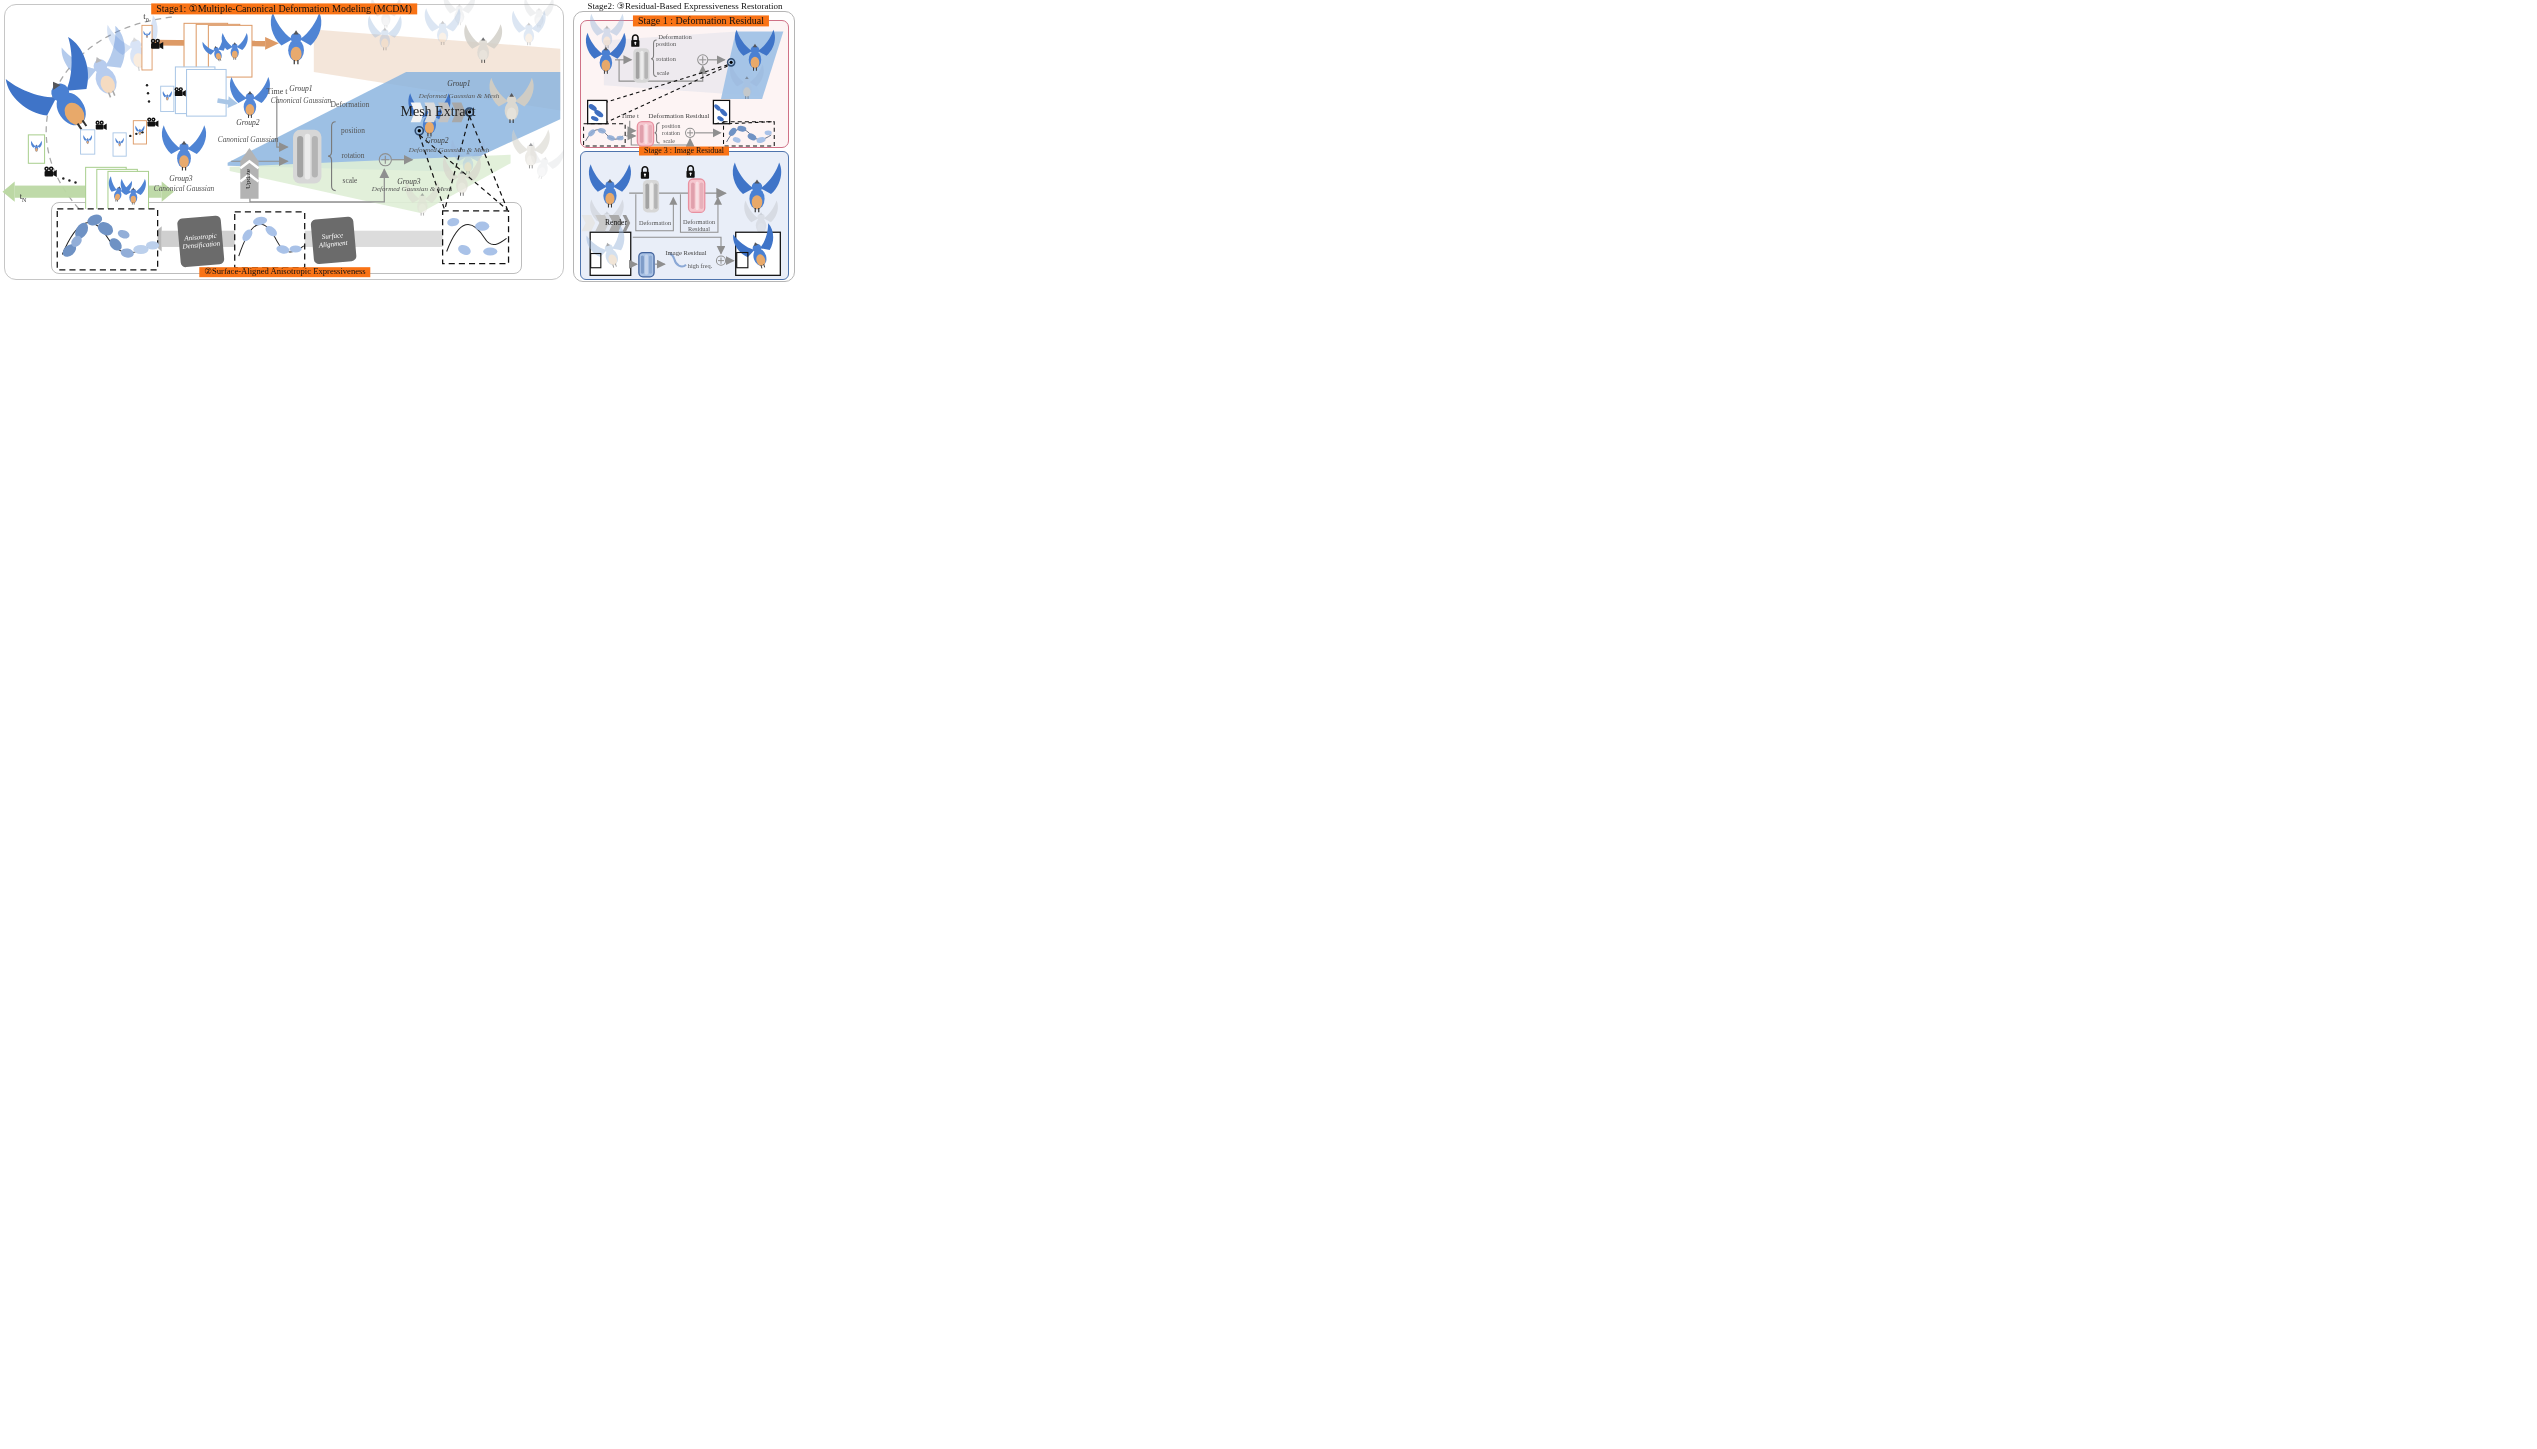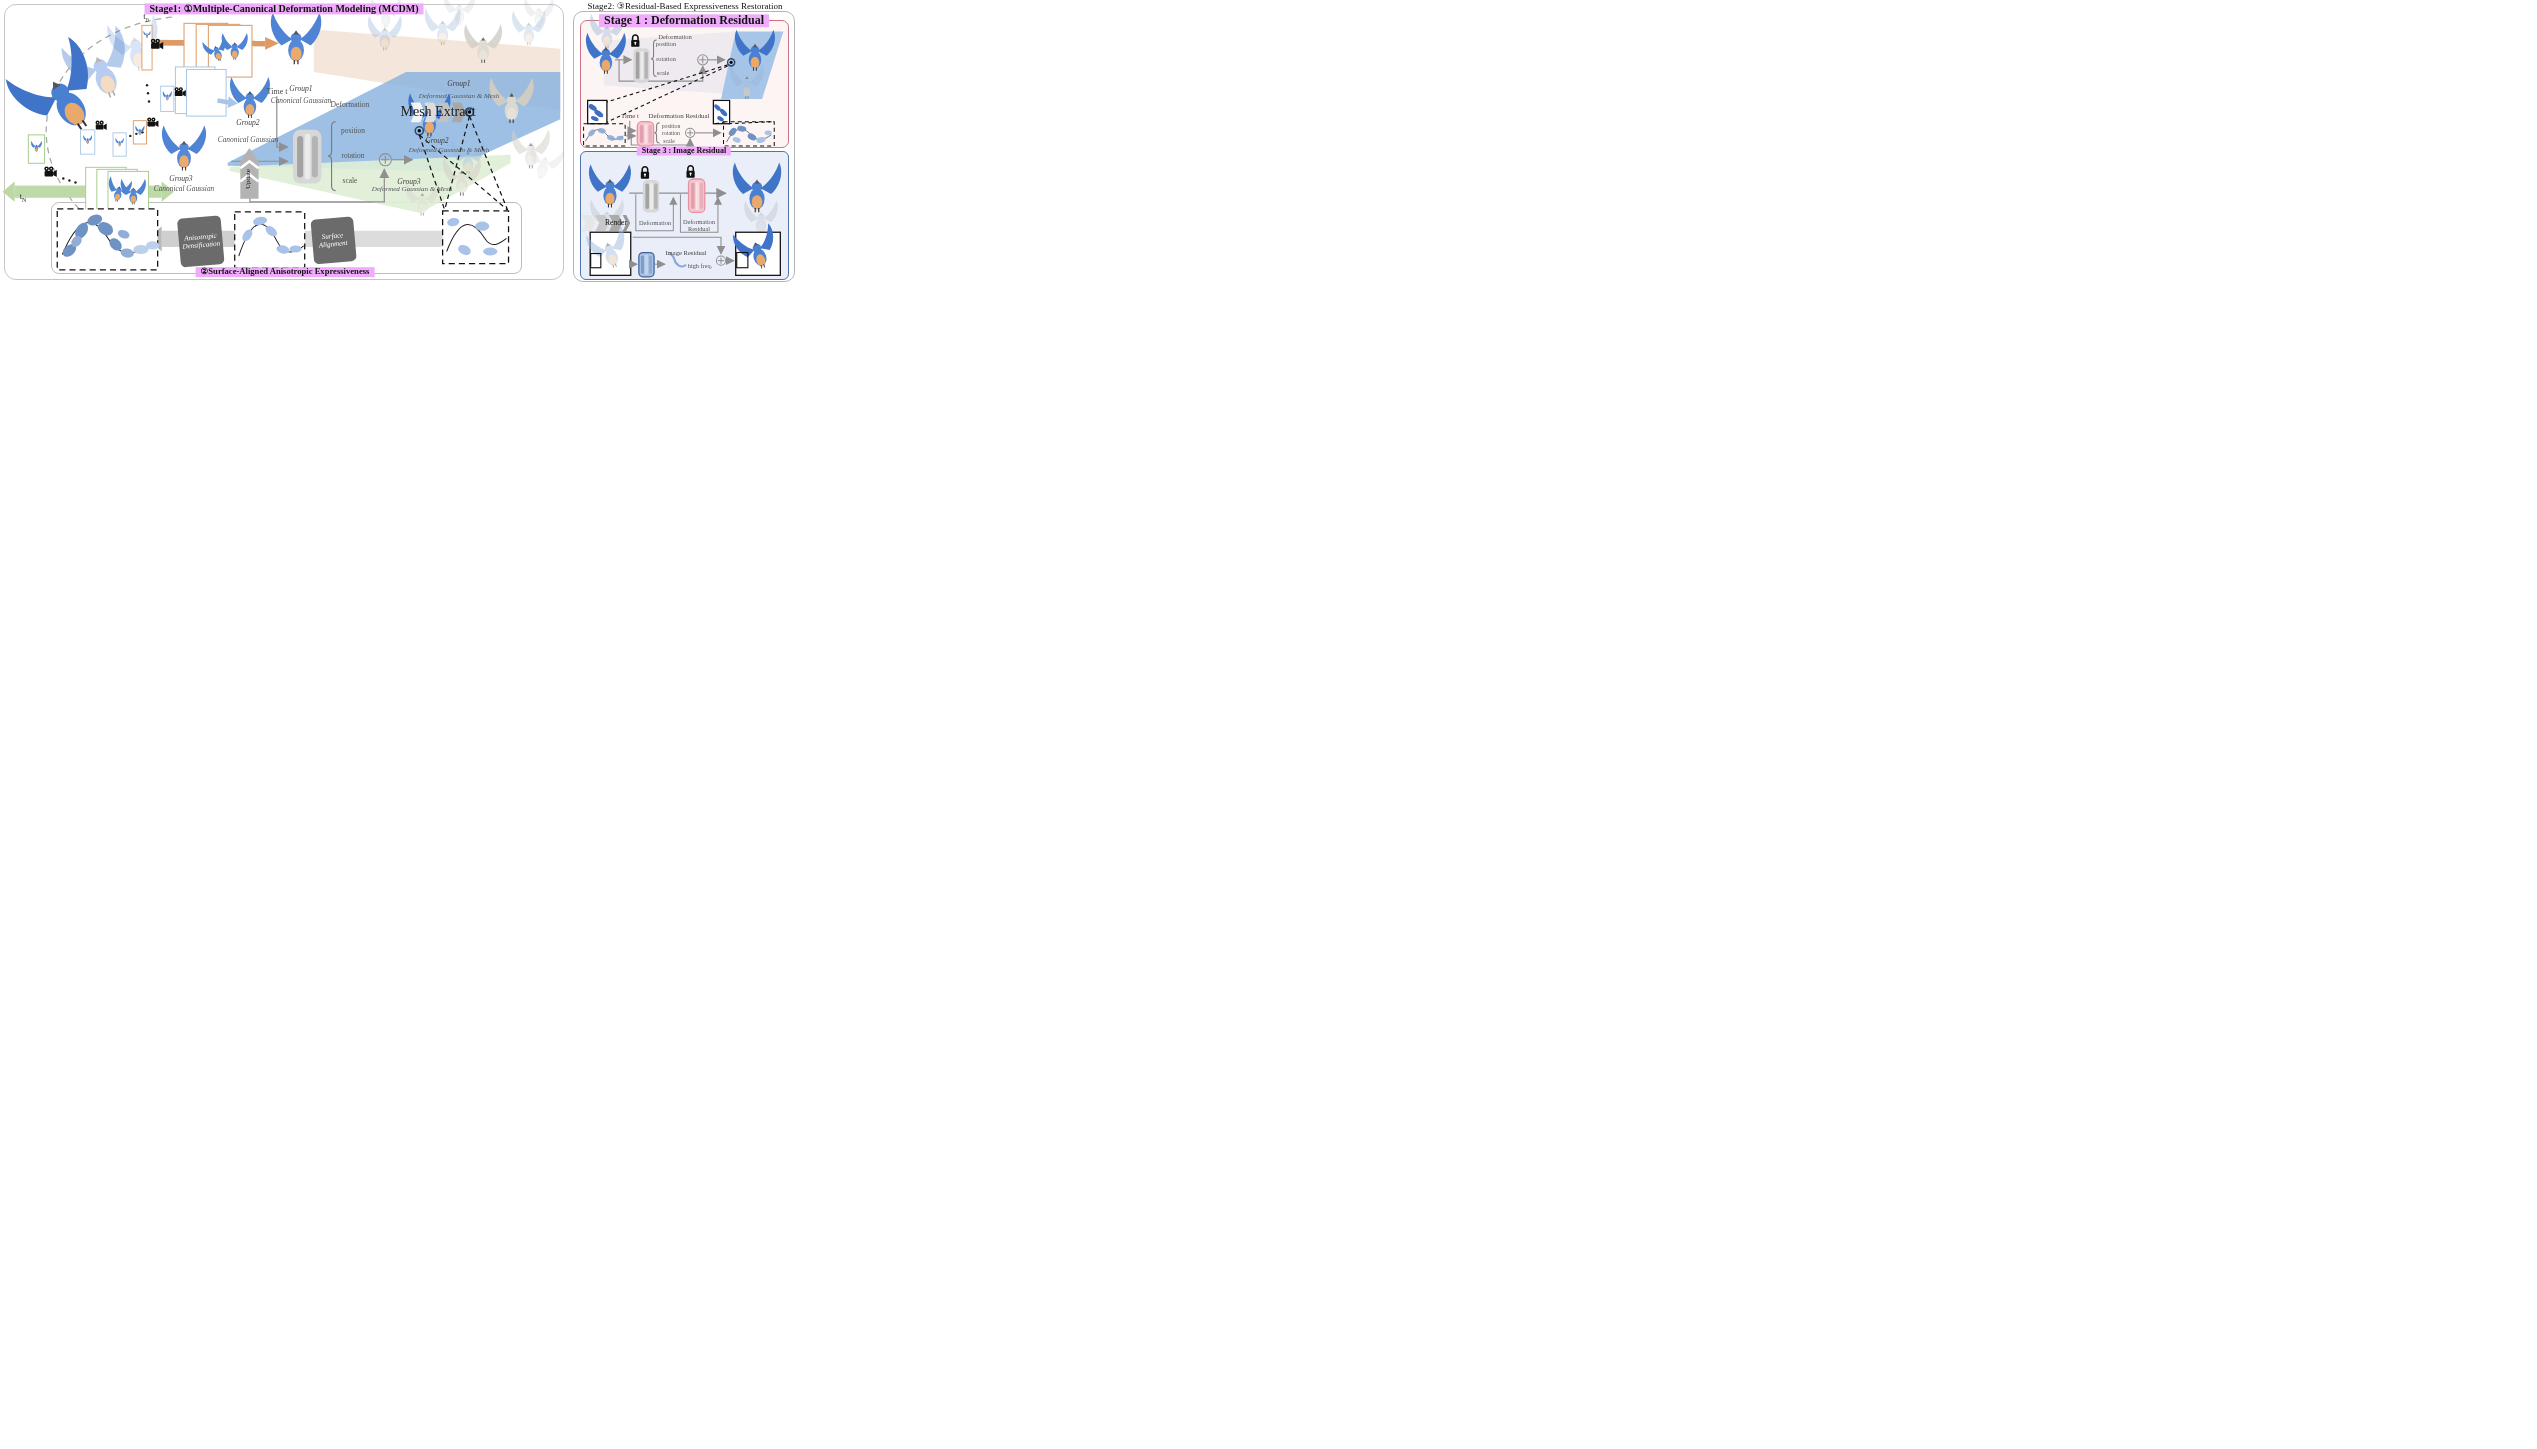--- a/index.html
+++ b/index.html
@@ -7,21 +7,21 @@
           font-family:"Liberation Serif","DejaVu Serif",serif;color:#111;}
   .panel{position:absolute;background:#fff;}
   #s1panel{left:4px;top:4px;width:558px;height:274px;border:1.3px solid #c6c6c6;border-radius:12px;}
   #s1bottom{left:51px;top:202px;width:469px;height:70px;border:1.3px solid #bdbdbd;border-radius:8px;}
   #s2outer{left:573px;top:11px;width:220px;height:269px;border:1.3px solid #b5b5b5;border-radius:10px;}
   #s2pink{left:580px;top:20px;width:207px;height:126px;border:1.3px solid #cf7186;border-radius:7px;background:#fdf4f4;}
   #s2blue{left:580px;top:151px;width:207px;height:127px;border:1.5px solid #4f74ad;border-radius:6px;background:#e9eef8;}
   svg#art{position:absolute;left:0;top:0;z-index:5;}
   .lbl{position:absolute;z-index:9;transform:translate(-50%,-50%);white-space:nowrap;
        text-align:center;line-height:1.12;}
-  .title{font-weight:bold;background:#f0abfc;padding:0 5px;text-align:right;}
+  .title{font-weight:normal;background:#f97316;padding:0 5px;text-align:right;}
   .it{font-style:italic;}
   .bd{font-weight:normal;}
   .gray{color:#555;}
   .dkgray{color:#3c3c3c;}
   .wrap{white-space:normal;}
   .white{color:#fff;}
   .vert{transform:translate(-50%,-50%) rotate(-90deg);}
   sub{font-size:70%;}
 </style>
 </head>
@@ -465,21 +465,21 @@
   <div class="lbl bd it dkgray" style="left:437px;top:141px;font-size:7.6px;">Group2</div>
   <div class="lbl it gray" style="left:449px;top:151px;font-size:7px;">Deformed Gaussian &amp; Mesh</div>
   <div class="lbl bd it dkgray" style="left:409px;top:182px;font-size:7.6px;">Group3</div>
   <div class="lbl it gray" style="left:412px;top:190px;font-size:7px;">Deformed Gaussian &amp; Mesh</div>
 
   <div class="lbl it white wrap" style="left:201px;top:242px;font-size:7px;width:44px;transform:translate(-50%,-50%) rotate(-5deg);">Anisotropic Densification</div>
   <div class="lbl it white wrap" style="left:333px;top:241px;font-size:7px;width:37px;transform:translate(-50%,-50%) rotate(-5deg);">Surface Alignment</div>
   <div class="lbl title" style="left:285px;top:272px;font-size:8.6px;">②Surface-Aligned Anisotropic Expressiveness</div>
 
   <div class="lbl bd" style="left:685px;top:6px;font-size:9px;background:#fff;padding:0 3px;">Stage2: ③Residual-Based Expressiveness Restoration</div>
-  <div class="lbl title" style="left:684px;top:21px;font-size:12px;">Stage 1 : Deformation Residual</div>
+  <div class="lbl title" style="left:701px;top:21px;font-size:10px;">Stage 1 : Deformation Residual</div>
 
   <div class="lbl gray" style="left:675px;top:37px;font-size:6.6px;">Deformation</div>
   <div class="lbl gray" style="left:666px;top:44px;font-size:6.3px;">position</div>
   <div class="lbl gray" style="left:666px;top:59px;font-size:6.3px;">rotation</div>
   <div class="lbl gray" style="left:663px;top:73px;font-size:6.3px;">scale</div>
 
   <div class="lbl" style="left:630px;top:116px;font-size:6.9px;color:#4a4a4a;">Time t</div>
   <div class="lbl bd" style="left:679px;top:116px;font-size:6.9px;color:#444;">Deformation Residual</div>
   <div class="lbl gray" style="left:671px;top:126px;font-size:5.8px;">position</div>
   <div class="lbl gray" style="left:671px;top:133px;font-size:5.8px;">rotation</div>

